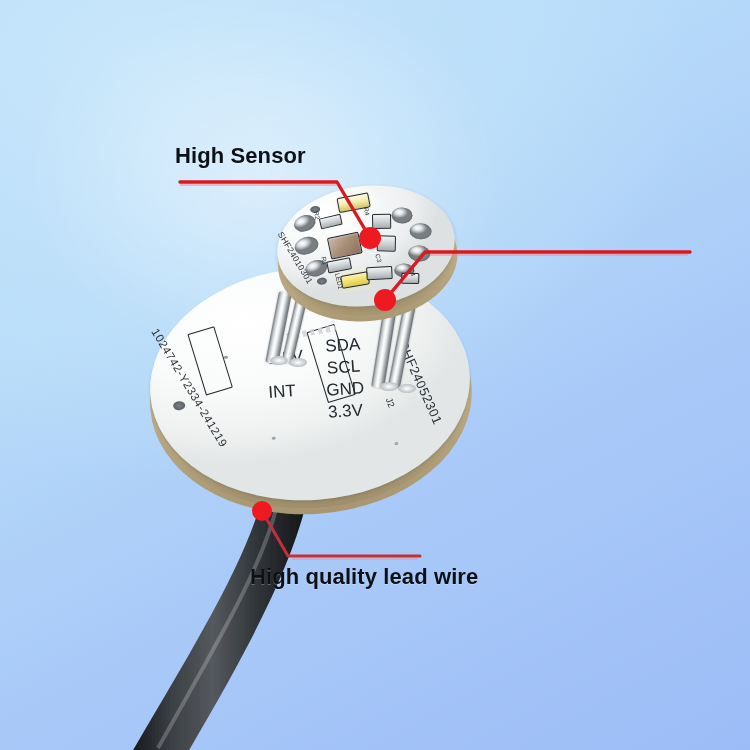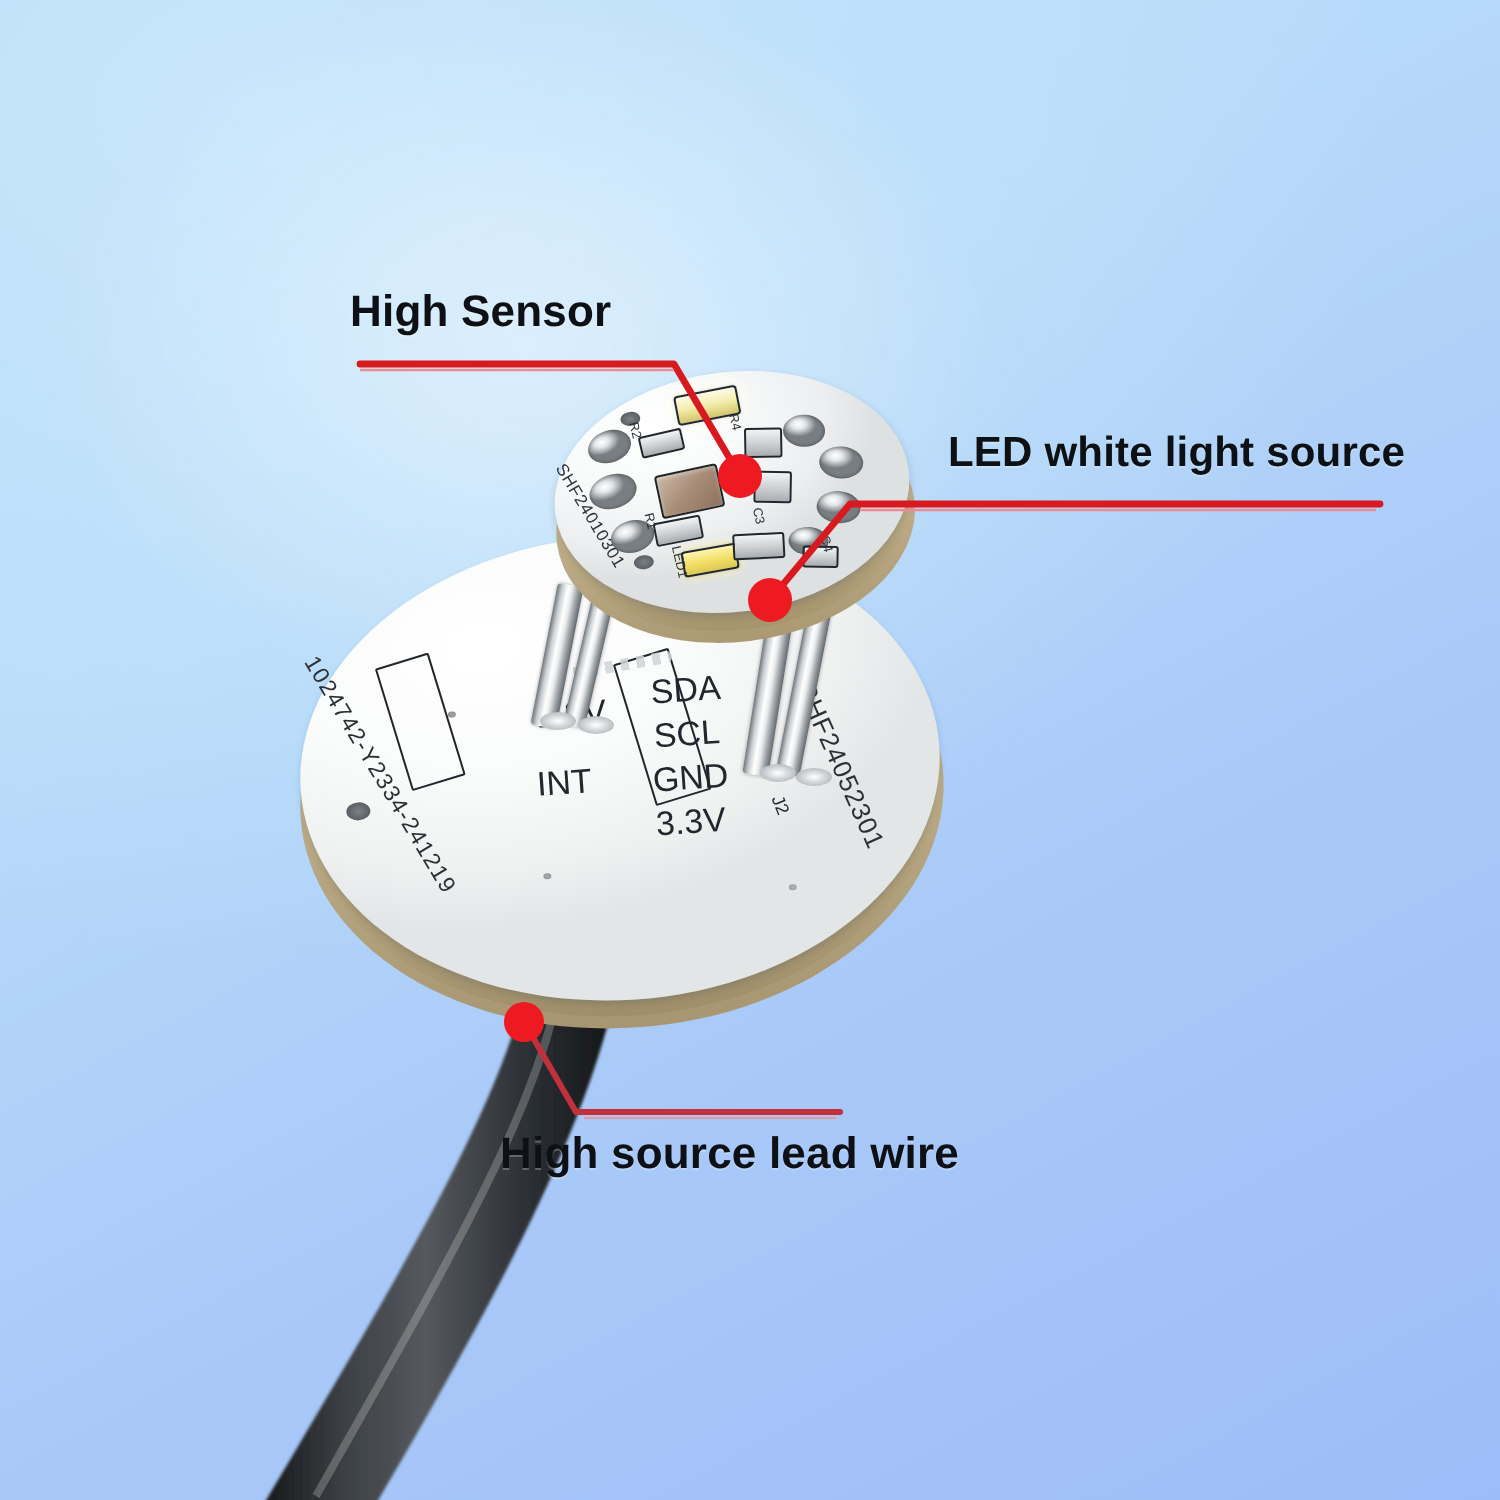--- a/index.html
+++ b/index.html
@@ -301,16 +301,15 @@
     </g>
 
     <g>
       <path d="M 262 511 L 288 556 L 420 556" stroke="#c2303c" stroke-width="3" fill="none" stroke-linejoin="round" stroke-linecap="round"></path>
       <path d="M 292 559 L 418 559" stroke="#e9969c" stroke-width="1.1" fill="none"></path>
       <circle cx="262" cy="511" r="10" fill="#ee1a22"></circle>
     </g>
   </svg>
 
   <div class="callout-label lbl-color-sensor">High Sensor</div>
-  <div class="callout-label lbl-led">LED white light source</div>
-  <div class="callout-label lbl-wire">High source lead wire</div>
+  <div class="callout-label lbl-wire">High quality lead wire</div>
 
 </div>
 
 </body></html>

